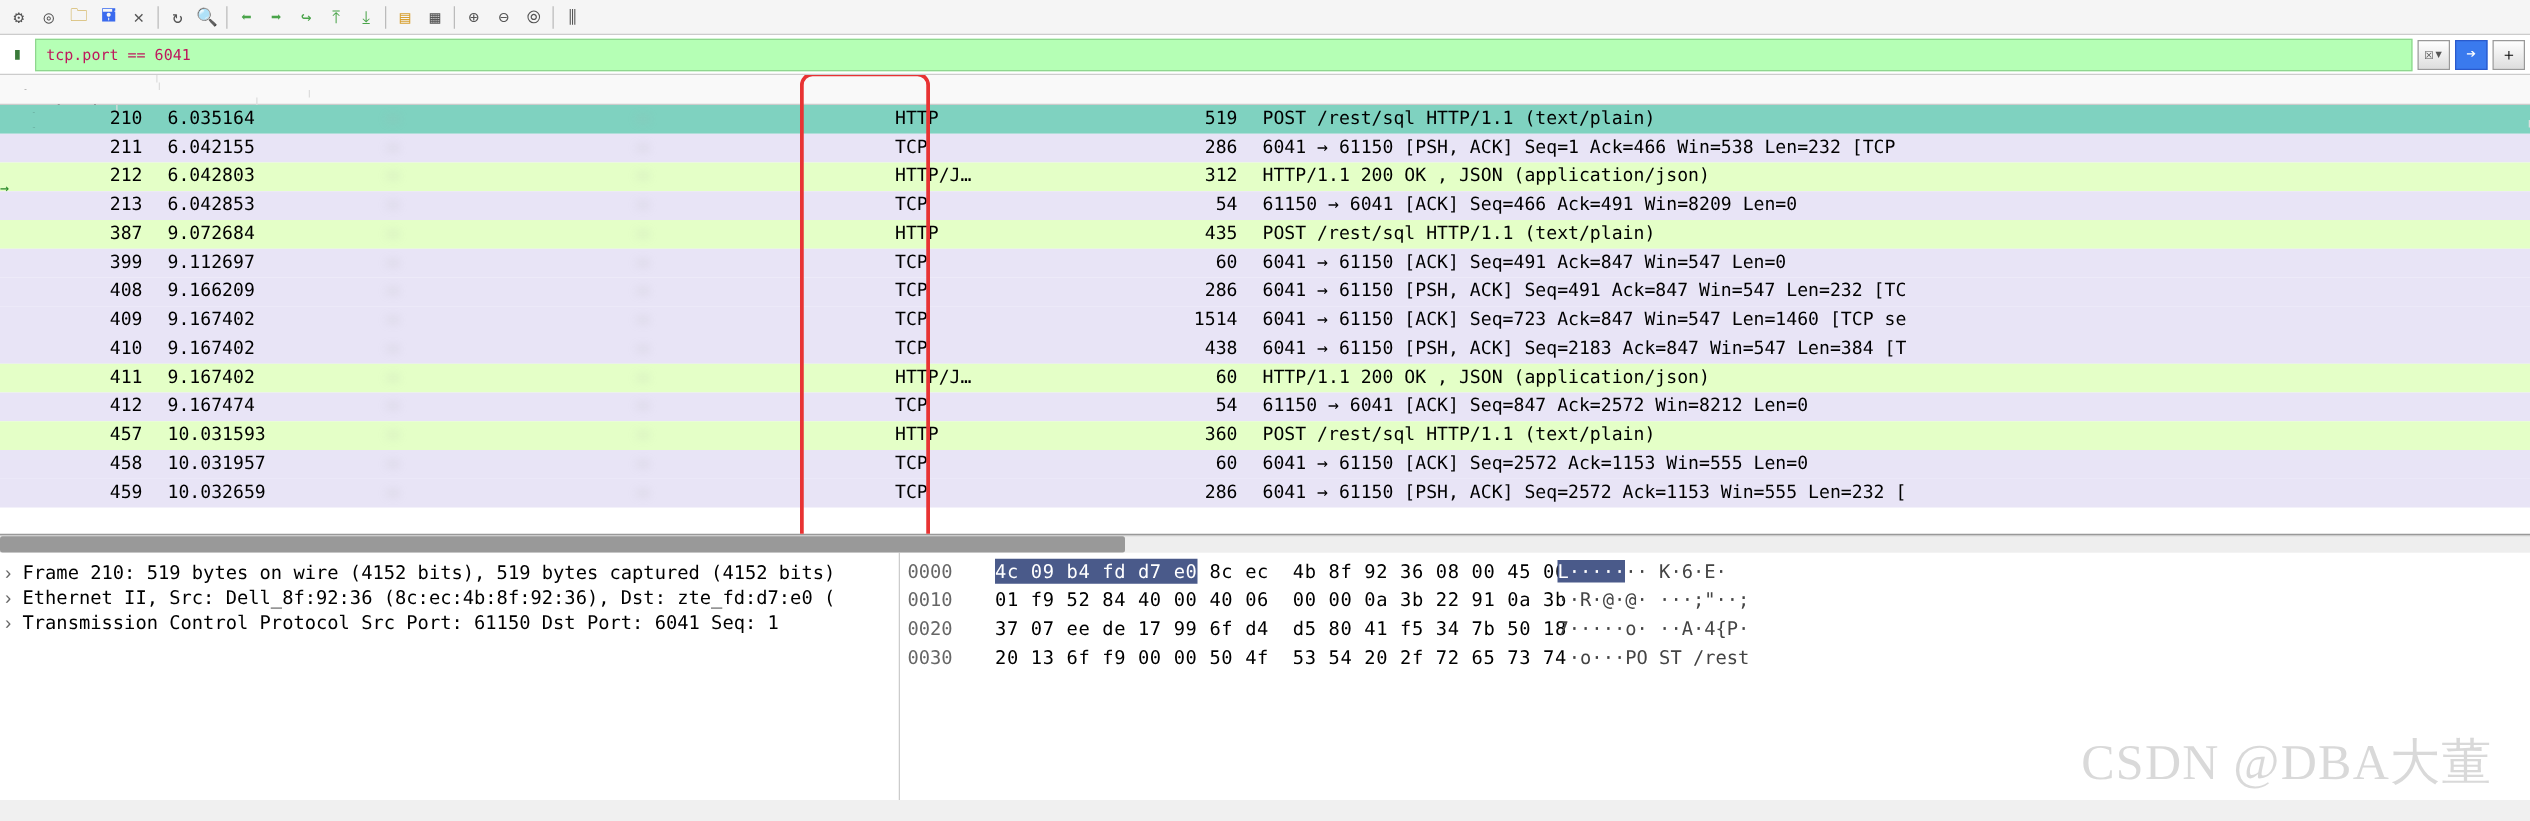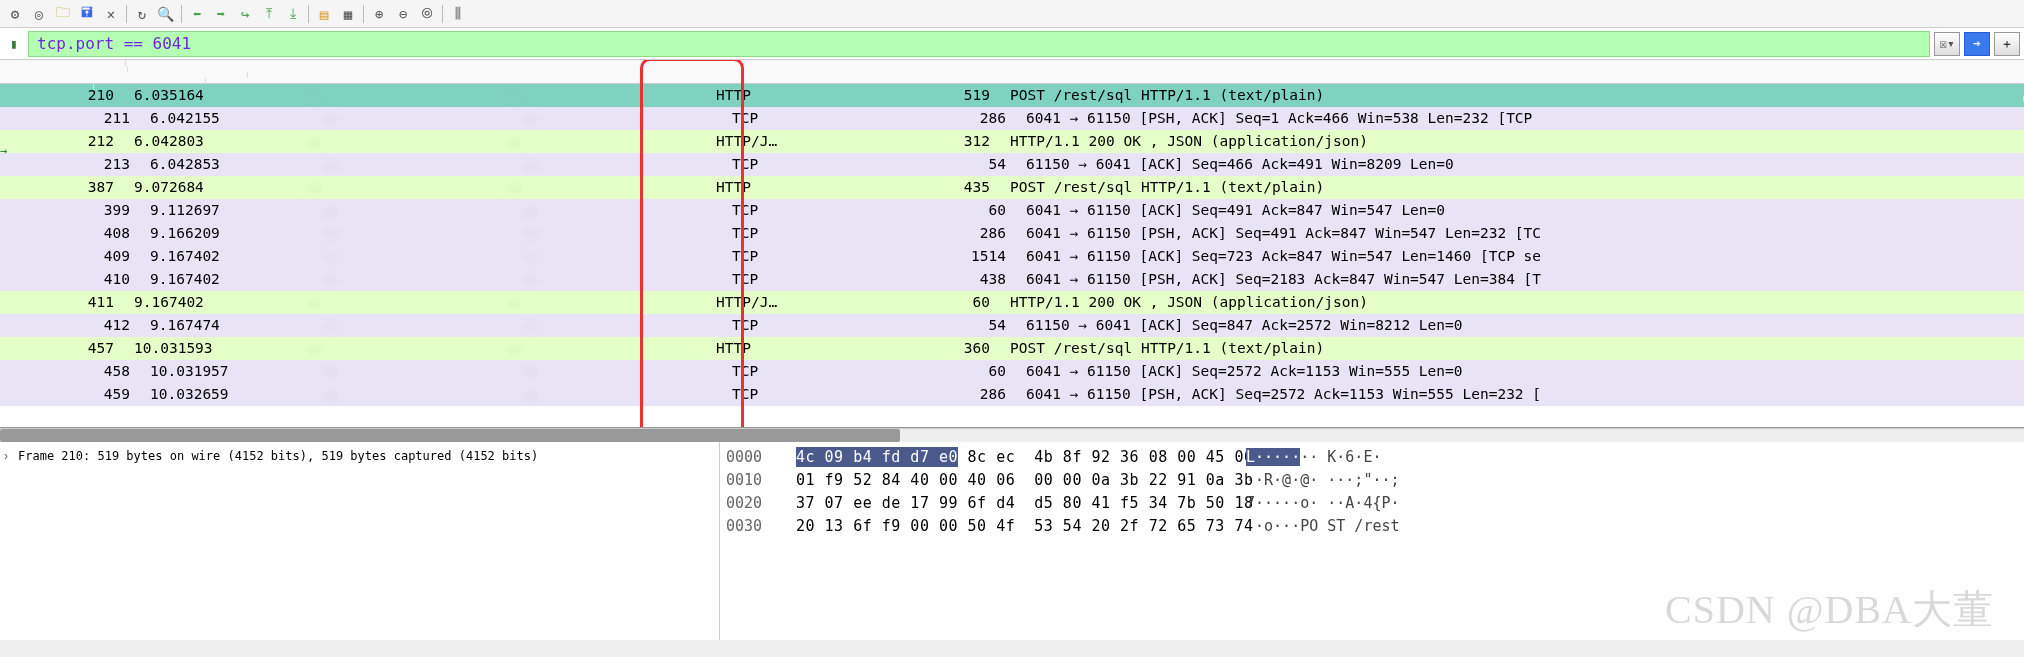--- a/index.html
+++ b/index.html
@@ -54,23 +54,23 @@
   justify-content: center;
   color: #3a7a3a;
   font-size: 13px;
 }
 .filter-input {
   flex: 1;
   height: 26px;
   border: 1px solid #8fd68f;
   background: #b5ffb5;
   font-family: inherit;
-  font-size: 16px;
+  font-size: 12px;
   padding: 0 8px;
-  color: #6d28d9;
+  color: #be185d;
   outline: none;
 }
 .filter-btn {
   width: 26px;
   height: 24px;
   border: 1px solid #999;
   background: linear-gradient(#fff,#ddd);
   display: inline-flex;
   align-items: center;
   justify-content: center;
@@ -119,21 +119,21 @@
 .pl-row > div {
   overflow: hidden;
   text-overflow: ellipsis;
   white-space: nowrap;
   padding: 0 8px;
 }
 .pl-row .col-no { text-align: right; padding-right: 12px;}
 .pl-row .col-len { text-align: right; padding-right: 12px;}
 .pl-row.selected { background: #7fd2c0 !important; }
 .pl-row.green { background: #e4ffc7; }
-.pl-row.purple { background: #e8e4f6; padding-left: 16px; }
+.pl-row.purple { background: #e8e4f6; }
 .pl-row .col-src, .pl-row .col-dst { filter: blur(4px); color:#aaa;}
 .redbox {
   position: absolute;
   border: 3px solid #e83333;
   border-radius: 10px;
   pointer-events: none;
   z-index: 50;
 }
 .hscroll {
   height: 14px;
@@ -147,21 +147,21 @@
 }
 .bottom-panes {
   display: flex;
   height: 198px;
 }
 .tree-pane {
   width: 720px;
   background: #fff;
   border-right: 1px solid #ccc;
   overflow: hidden;
-  font-size: 12px;
+  font-size: 15px;
   padding: 6px 4px;
   font-family: "Lucida Console", Monaco, monospace;
 }
 .tree-row { white-space: nowrap; padding: 1px 0;}
 .tree-exp { display:inline-block; width:14px; color:#666; font-family:sans-serif;}
 .hex-pane {
   flex: 1;
   background: #fff;
   overflow: hidden;
   padding: 4px 6px;
@@ -371,17 +371,19 @@
   <div class="redbox" style="left:640px; top:-2px; width:104px; height:412px;"></div>
 </div>
 
 <div class="hscroll">
   <div class="hscroll-thumb"></div>
 </div>
 
 <div class="bottom-panes">
   <div class="tree-pane">
     <div class="tree-row"><span class="tree-exp">›</span><span>Frame 210: 519 bytes on wire (4152 bits), 519 bytes captured (4152 bits)</span></div>
+    <div class="tree-row"><span class="tree-exp">›</span><span>Ethernet II, Src: Dell_8f:92:36 (8c:ec:4b:8f:92:36), Dst: zte_fd:d7:e0 (</span></div>
+    <div class="tree-row"><span class="tree-exp">›</span><span>Transmission Control Protocol  Src Port: 61150  Dst Port: 6041  Seq: 1</span></div>
   </div>
   <div class="hex-pane" id="hex-pane"><div class="hex-row"><span class="hex-offset">0000</span><span class="hex-bytes"><span class="hl">4c 09 b4 fd d7 e0</span> 8c ec  4b 8f 92 36 08 00 45 00</span><span class="hex-ascii"><span class="hl">L·····</span>·· K·6·E·</span></div><div class="hex-row"><span class="hex-offset">0010</span><span class="hex-bytes">01 f9 52 84 40 00 40 06  00 00 0a 3b 22 91 0a 3b</span><span class="hex-ascii">··R·@·@· ···;"··;</span></div><div class="hex-row"><span class="hex-offset">0020</span><span class="hex-bytes">37 07 ee de 17 99 6f d4  d5 80 41 f5 34 7b 50 18</span><span class="hex-ascii">7·····o· ··A·4{P·</span></div><div class="hex-row"><span class="hex-offset">0030</span><span class="hex-bytes">20 13 6f f9 00 00 50 4f  53 54 20 2f 72 65 73 74</span><span class="hex-ascii"> ·o···PO ST /rest</span></div></div>
 </div>
 
 <div class="watermark">CSDN @DBA大董</div>
 
 </body></html>

